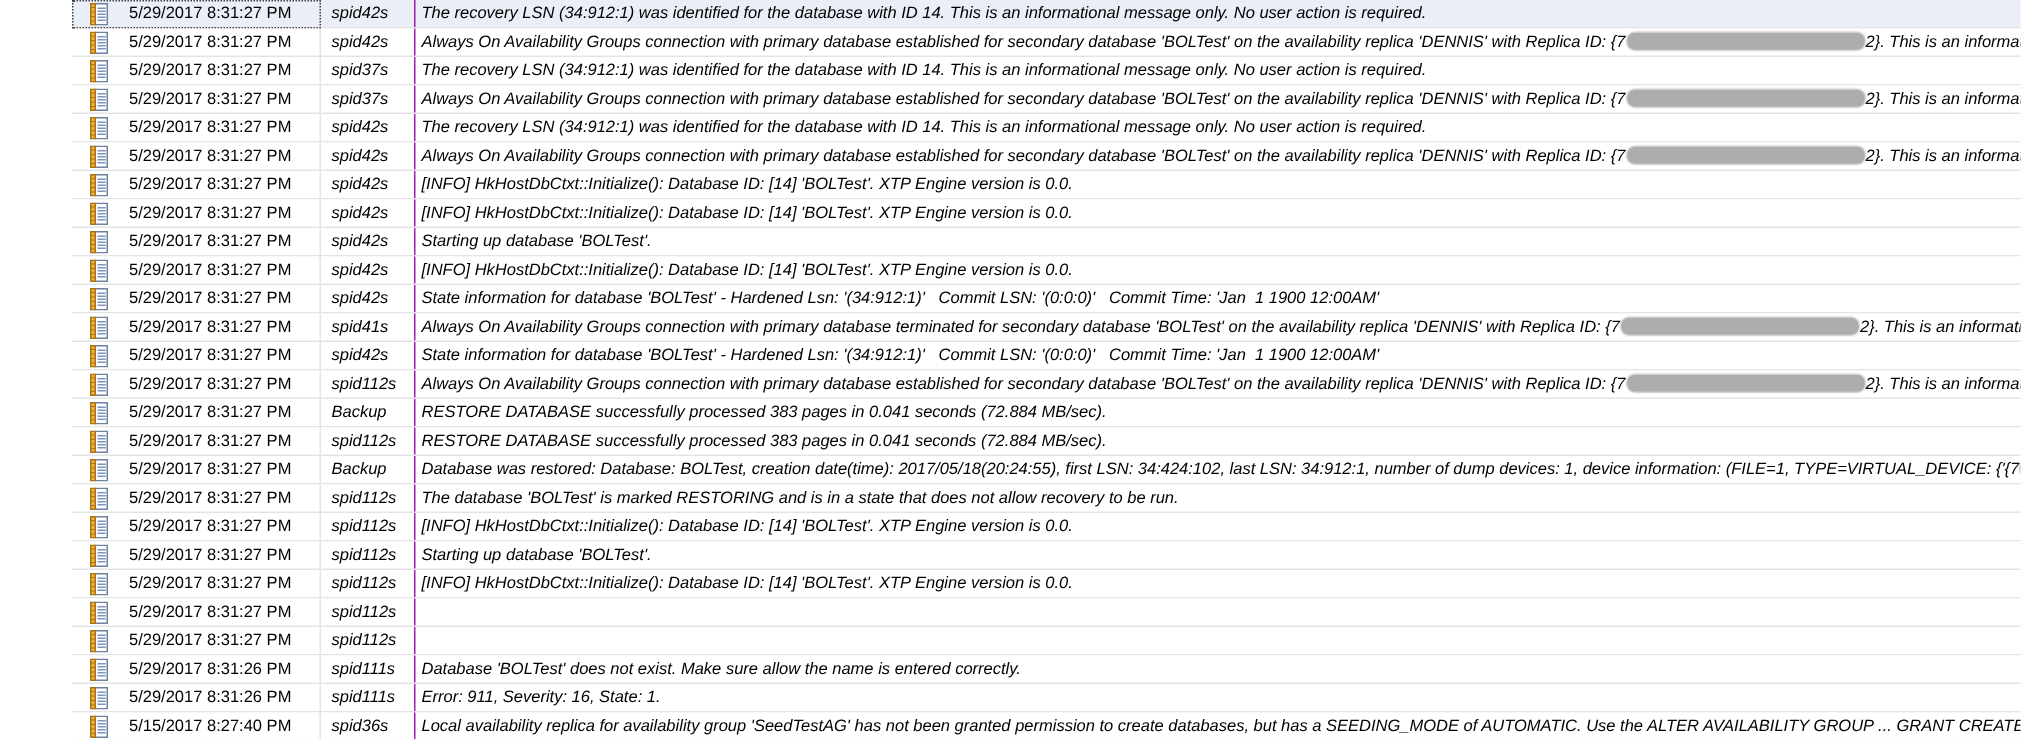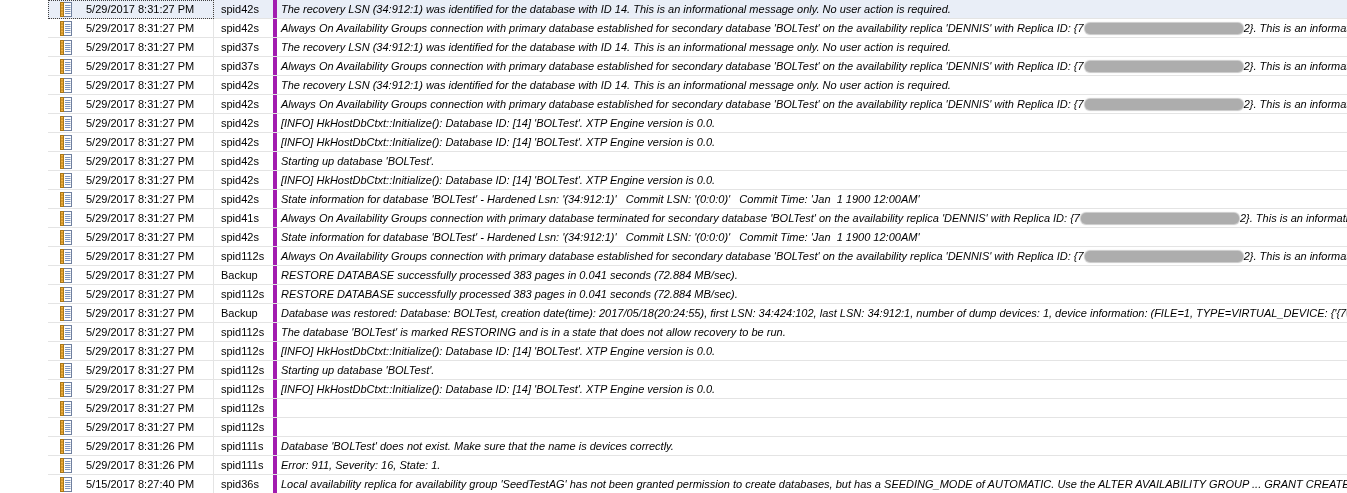--- a/index.html
+++ b/index.html
@@ -37,21 +37,22 @@
     padding-left:5px;
   }
   .c-date{
     width:136px;
     padding-left:8px;
     border-right:1px solid #e4e4e4;
   }
   .c-source{
     width:63px;
     padding-left:7px;
-    border-right:4px solid #a21caf;
+    border-right:1px solid #a21caf;
+    font-style:italic;
   }
   .c-msg{
     flex:1 1 auto;
     min-width:0;
     padding-left:4px;
     font-style:italic;
   }
   .redact{
     display:inline-block;
     height:11px;
@@ -497,21 +498,21 @@
           <line x1="5" y1="9.5" x2="10.5" y2="9.5" stroke="#7d96bf"></line>
           <line x1="5" y1="11.5" x2="10.5" y2="11.5" stroke="#7d96bf"></line>
           <rect x="0.5" y="0.5" width="3" height="14" fill="#f3b13f" stroke="#a87617"></rect>
           <line x1="0" y1="3" x2="4" y2="3" stroke="#a87617" stroke-width="0.8"></line>
           <line x1="0" y1="6" x2="4" y2="6" stroke="#a87617" stroke-width="0.8"></line>
           <line x1="0" y1="9" x2="4" y2="9" stroke="#a87617" stroke-width="0.8"></line>
           <line x1="0" y1="12" x2="4" y2="12" stroke="#a87617" stroke-width="0.8"></line>
         </svg></span>
       <span class="cell c-date">5/29/2017 8:31:26 PM</span>
       <span class="cell c-source">spid111s</span>
-      <span class="cell c-msg"><span>Database 'BOLTest' does not exist. Make sure that the name is devices correctly.</span></span>
+      <span class="cell c-msg"><span>Database 'BOLTest' does not exist. Make sure allow the name is entered correctly.</span></span>
     </div>
     <div class="row">
       <span class="cell c-icon"><svg width="12" height="15" viewBox="0 0 12 15">
           <rect x="3.5" y="0.5" width="8" height="14" fill="#fdfdfd" stroke="#70809f"></rect>
           <line x1="5" y1="3.5" x2="10.5" y2="3.5" stroke="#7d96bf"></line>
           <line x1="5" y1="5.5" x2="10.5" y2="5.5" stroke="#7d96bf"></line>
           <line x1="5" y1="7.5" x2="10.5" y2="7.5" stroke="#7d96bf"></line>
           <line x1="5" y1="9.5" x2="10.5" y2="9.5" stroke="#7d96bf"></line>
           <line x1="5" y1="11.5" x2="10.5" y2="11.5" stroke="#7d96bf"></line>
           <rect x="0.5" y="0.5" width="3" height="14" fill="#f3b13f" stroke="#a87617"></rect>

